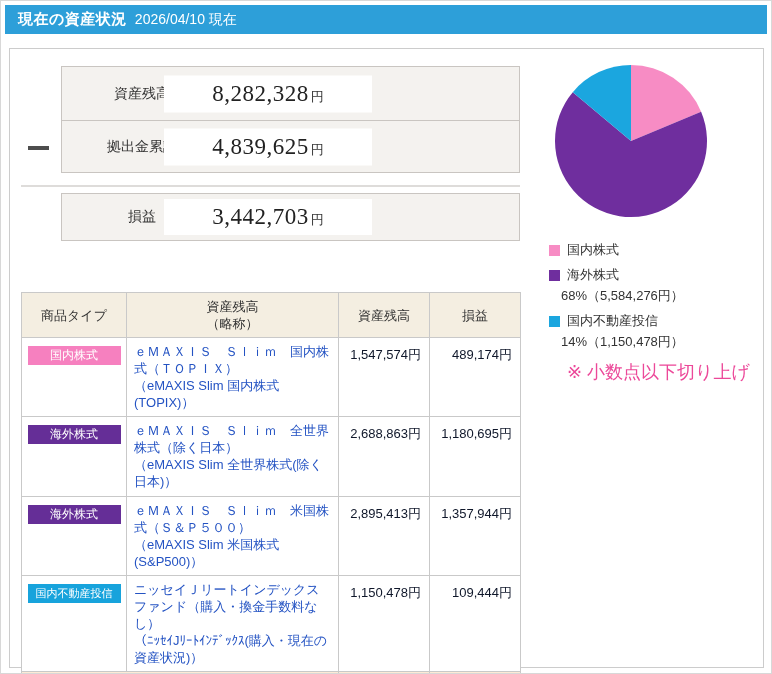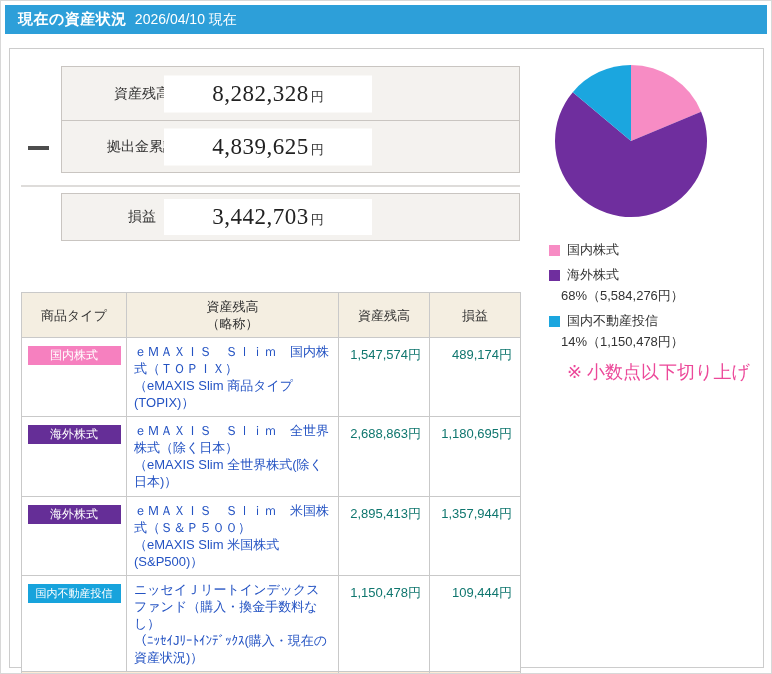--- a/index.html
+++ b/index.html
@@ -78,21 +78,21 @@
   .col-bal  { width: 91px; }
   .col-pl   { width: 91px; }
 
   .badge {
     display: block; margin: 8px auto 0 auto; width: 93px; height: 19px;
     line-height: 19px; text-align: center; color: #fff; font-size: 12px;
   }
   .badge.small { font-size: 11px; }
   .name-cell { padding: 5px 7px; color: #2453c3; line-height: 17px; }
   .name-link { cursor: pointer; }
-  .num-cell { text-align: right; padding: 8px 8px 0 2px; color: #0f766e; }
+  .num-cell { text-align: right; padding: 8px 8px 0 2px; color: #0f172a; }
 
   .total-row td { background: #fdebd6; vertical-align: middle; height: 38px; }
   .total-label { padding-left: 7px; color: #333; }
   .total-num { text-align: right; padding-right: 8px; color: #444; }
 </style>
 </head>
 <body>
 
 <div class="screen">
 
@@ -183,21 +183,21 @@
         <th>損益</th>
       </tr>
     </thead>
     <tbody>
       <tr style="height:54px;">
         <td>
           <span class="badge" style="background: rgb(246, 128, 191);">国内株式</span>
         </td>
         <td class="name-cell">
           <div class="name-link">ｅＭＡＸＩＳ　Ｓｌｉｍ　国内株式（ＴＯＰＩＸ）</div>
-          <div>（eMAXIS Slim 商品タイプ(TOPIX)）</div>
+          <div>（eMAXIS Slim 国内株式(TOPIX)）</div>
         </td>
         <td class="num-cell">1,547,574円</td>
         <td class="num-cell">489,174円</td>
       </tr>
       <tr style="height:80px;">
         <td>
           <span class="badge" style="background: rgb(101, 46, 151);">海外株式</span>
         </td>
         <td class="name-cell">
           <div class="name-link">ｅＭＡＸＩＳ　Ｓｌｉｍ　全世界株式（除く日本）</div>

